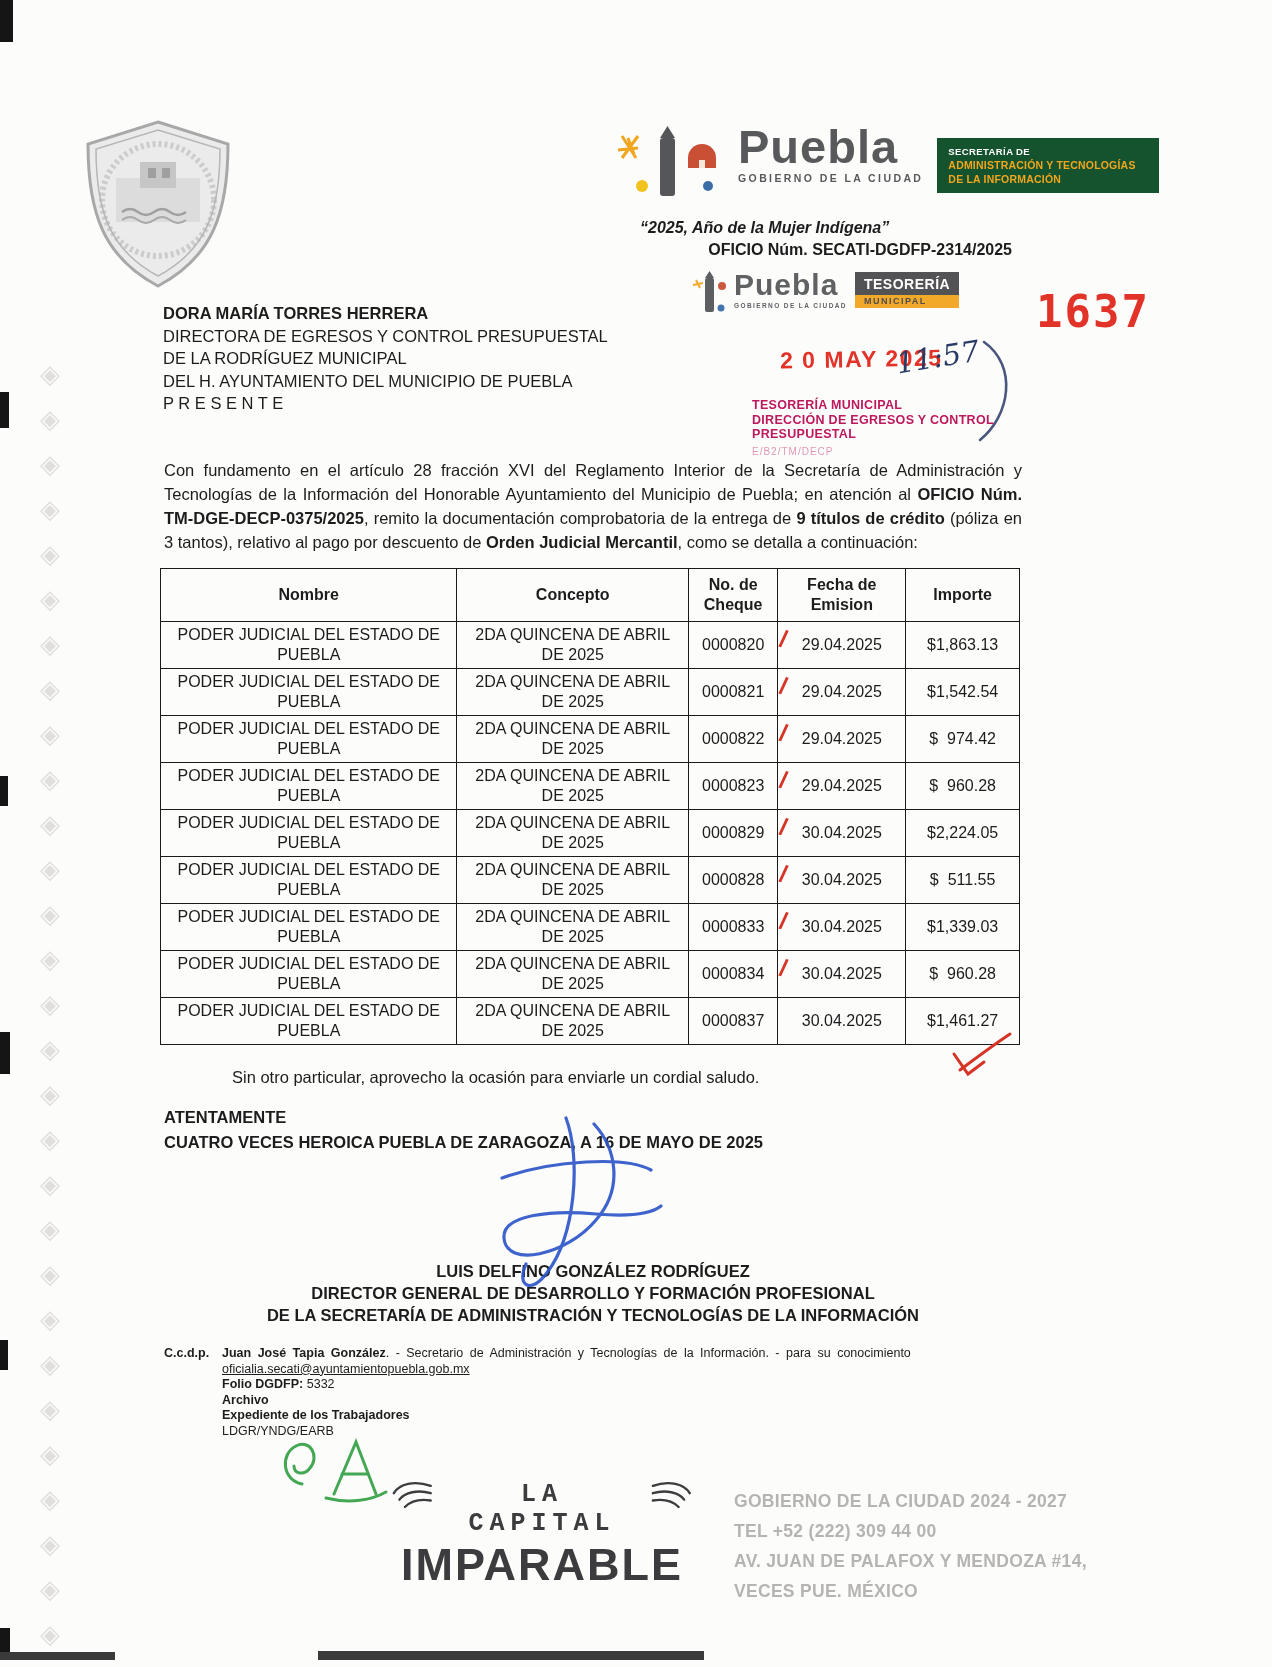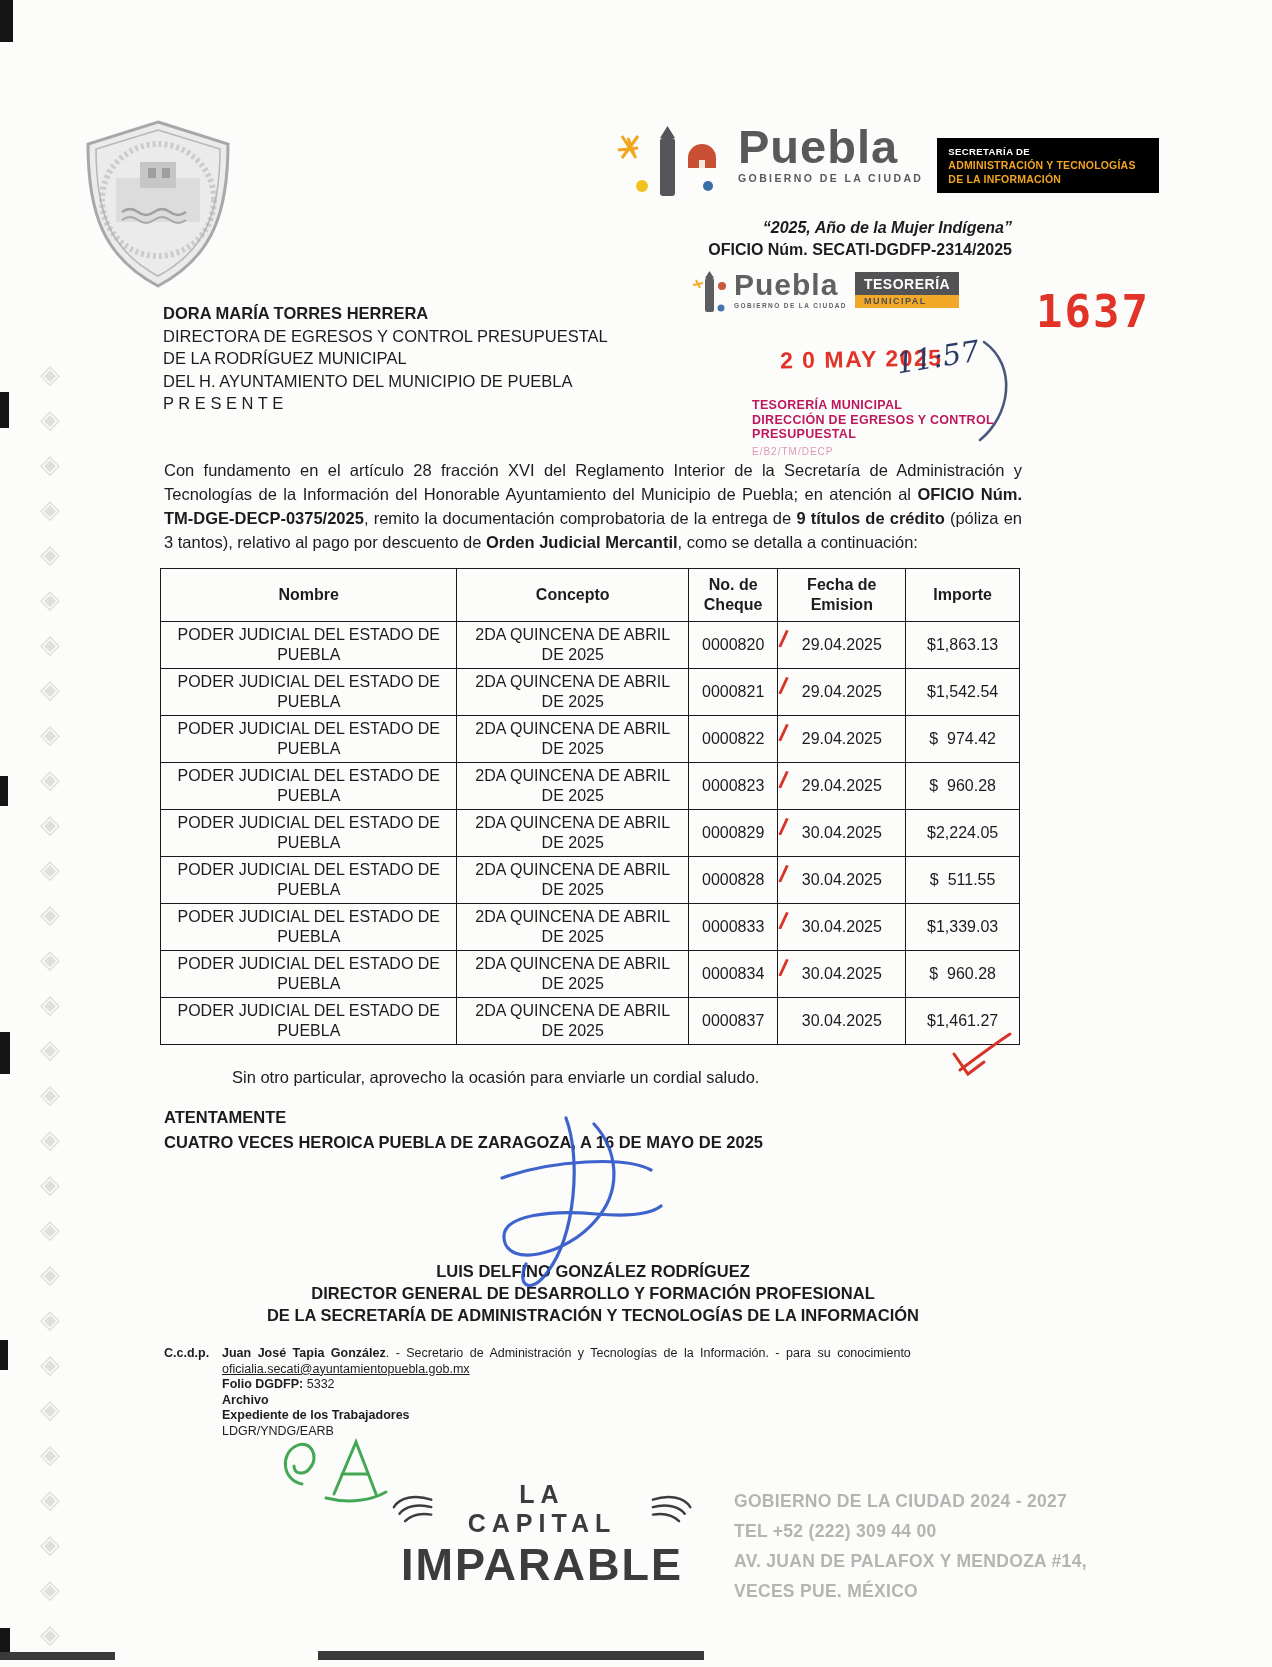--- a/index.html
+++ b/index.html
@@ -16,24 +16,24 @@
     position:absolute;left:16px;top:352px;width:68px;text-align:center;
     font-size:26px;line-height:45px;color:#e0dfdd;white-space:pre-line;
     user-select:none;
   }
   
   .crest{position:absolute;left:78px;top:116px;opacity:.85;}
   
   .hdr-logo{position:absolute;left:608px;top:124px;display:flex;align-items:flex-start;}
   .wordmark{font-weight:bold;color:#58595b;font-size:47px;line-height:46px;letter-spacing:1px;}
   .tagline{font-weight:bold;color:#58595b;font-size:10.5px;letter-spacing:2.4px;margin-top:2px;}
-  .secr-box{margin-left:14px;margin-top:14px;background:#000000;padding:8px 11px;width:200px;}
+  .secr-box{margin-left:14px;margin-top:14px;background:#14532d;padding:8px 11px;width:200px;}
   .secr-box .l1{color:#ffffff;font-size:9.5px;font-weight:bold;letter-spacing:.4px;}
   .secr-box .l2,.secr-box .l3{color:#f2a51f;font-size:10.5px;font-weight:bold;letter-spacing:.2px;margin-top:2px;}
-  .slogan{position:absolute;left:640px;top:219px;width:372px;text-align:right;font-weight:bold;font-style:italic;font-size:16px;}
+  .slogan{position:absolute;left:640px;top:219px;width:372px;text-align:left;font-weight:bold;font-style:italic;font-size:16px;}
   .oficio{position:absolute;left:640px;top:241px;width:372px;text-align:right;font-weight:bold;font-size:16px;}
   
   .stamp{position:absolute;left:692px;top:270px;display:flex;align-items:flex-start;opacity:.95;}
   .stamp .wordmark{font-size:30px;line-height:30px;}
   .stamp .tagline{font-size:6.5px;letter-spacing:1.4px;}
   .tes-box{margin-left:8px;margin-top:2px;}
   .tes-box .t1{background:#4a4a4d;color:#fff;font-weight:bold;font-size:14px;padding:4px 9px 3px;letter-spacing:.5px;}
   .tes-box .t2{background:#f2a51f;color:#454548;font-weight:bold;font-size:9px;padding:1px 9px 2px;letter-spacing:1.5px;}
   .folio{position:absolute;left:1036px;top:286px;color:#e23329;font-family:"DejaVu Sans Mono","Liberation Mono",monospace;font-weight:bold;font-size:44px;letter-spacing:2px;}
   .stamp-date{position:absolute;left:780px;top:346px;color:#e23329;font-weight:bold;font-size:23px;letter-spacing:1.5px;transform:rotate(-1deg);}
@@ -66,21 +66,21 @@
   .ccdp{position:absolute;left:164px;top:1346px;width:856px;font-size:12.5px;line-height:15.5px;}
   .ccdp-row{display:flex;}
   .ccdp-label{width:58px;font-weight:bold;flex:0 0 58px;}
   .ccdp-body{flex:1;}
   .ccdp-line1{word-spacing:3px;}
   .ccdp b{font-weight:bold;}
   .ccdp .email{text-decoration:underline;}
   .green-scribble{position:absolute;left:270px;top:1434px;}
   
   .footer-logo{position:absolute;left:392px;top:1480px;width:300px;text-align:center;color:#3c3c3e;}
-  .fl-top{display:flex;align-items:center;justify-content:center;gap:8px;font-weight:bold;font-size:25px;letter-spacing:6px;}
+  .fl-top{display:flex;justify-content:center;gap:8px;font-weight:bold;font-size:25px;letter-spacing:6px;font-family:Liberation Mono, monospace;}
   .fl-bottom{font-weight:bold;font-size:45px;letter-spacing:2px;margin-top:1px;}
   .footer-right{position:absolute;left:734px;top:1486px;color:#b5b4b2;font-size:17.5px;line-height:30px;font-weight:bold;letter-spacing:.3px;}
 </style>
 </head>
 <body>
 
 <div class="page">
 
   <div class="edge-mark" style="left:0;top:0;width:13px;height:42px;"></div>
   <div class="edge-mark" style="left:0;top:392px;width:9px;height:36px;"></div>

